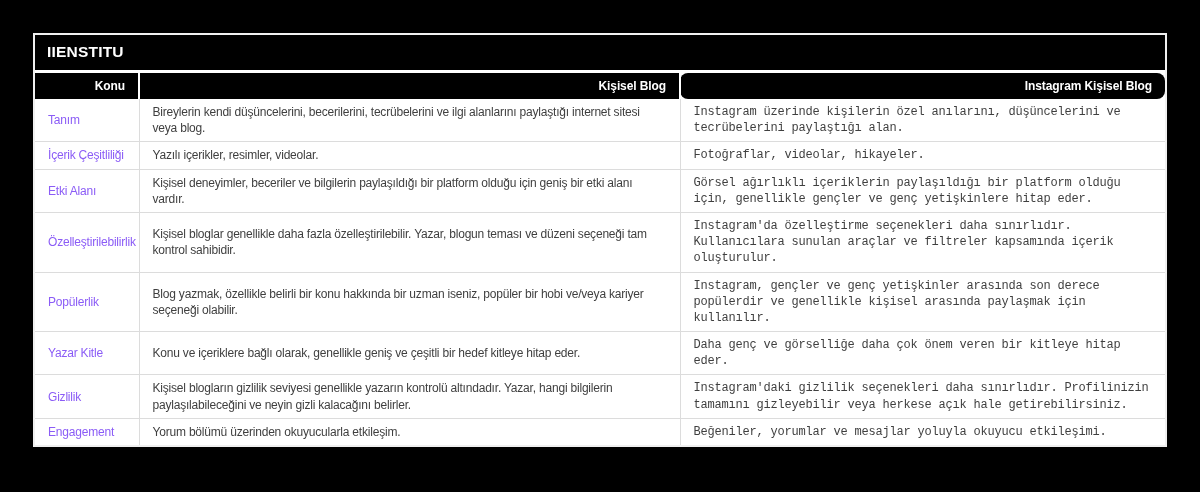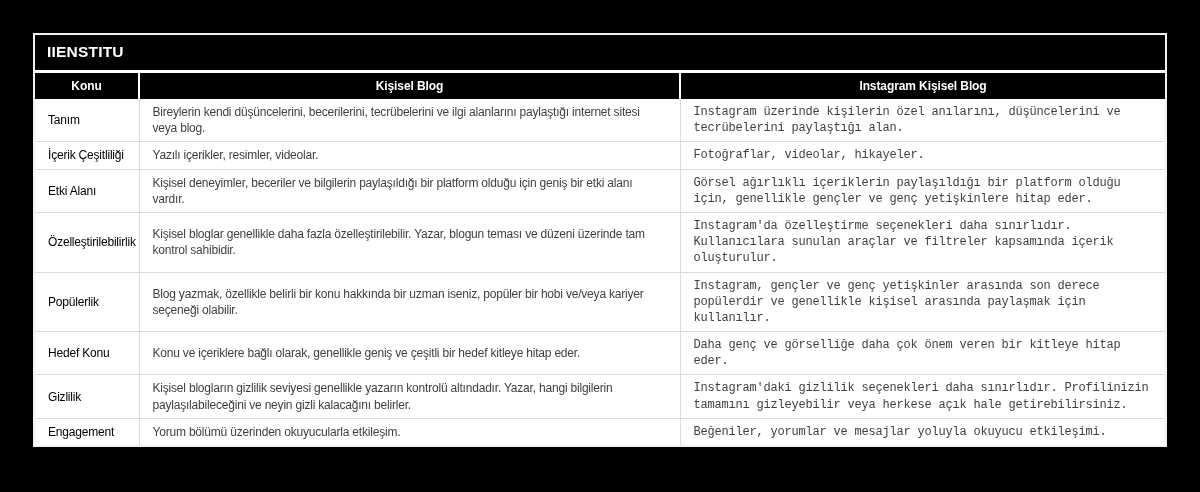--- a/index.html
+++ b/index.html
@@ -35,40 +35,40 @@
     table-layout: fixed;
   }
   col.c1 { width: 104px; }
   col.c2 { width: 541px; }
   col.c3 { width: auto; }
   thead th {
     background: #000000;
     color: #ffffff;
     font-size: 12px;
     font-weight: 700;
-    text-align: center;
+    text-align: right;
     padding: 6px 13px;
     border-right: 2px solid #ffffff;
     letter-spacing: -0.1px;
   }
-  thead th:last-child { border-right: none; }
+  thead th:last-child { border-right: none; border-radius: 8px; }
   tbody td {
     font-size: 12px;
     color: #3f3f3f;
     letter-spacing: -0.2px;
     line-height: 1.35;
     padding: 5px 13px;
     vertical-align: middle;
     border-top: 1px solid #dcdcdc;
     border-right: 1px solid #dcdcdc;
     background: #ffffff;
   }
   tbody td:last-child { border-right: none; font-family: Liberation Mono, monospace; }
   tbody tr:first-child td { border-top: none; }
-  td.label { color: #000000; }
+  td.label { color: #8b5cf6; }
 </style>
 </head>
 <body>
 
 <div class="card">
   <div class="titlebar">
     <span>IIENSTITU</span>
   </div>
   <table>
     <colgroup>
@@ -94,30 +94,30 @@
         <td>Yazılı içerikler, resimler, videolar.</td>
         <td>Fotoğraflar, videolar, hikayeler.</td>
       </tr>
       <tr>
         <td class="label">Etki Alanı</td>
         <td>Kişisel deneyimler, beceriler ve bilgilerin paylaşıldığı bir platform olduğu için geniş bir etki alanı vardır.</td>
         <td>Görsel ağırlıklı içeriklerin paylaşıldığı bir platform olduğu için, genellikle gençler ve genç yetişkinlere hitap eder.</td>
       </tr>
       <tr>
         <td class="label">Özelleştirilebilirlik</td>
-        <td>Kişisel bloglar genellikle daha fazla özelleştirilebilir. Yazar, blogun teması ve düzeni üzerinde tam kontrol sahibidir.</td>
+        <td>Kişisel bloglar genellikle daha fazla özelleştirilebilir. Yazar, blogun teması ve düzeni seçeneği tam kontrol sahibidir.</td>
         <td>Instagram'da özelleştirme seçenekleri daha sınırlıdır. Kullanıcılara sunulan araçlar ve filtreler kapsamında içerik oluşturulur.</td>
       </tr>
       <tr>
         <td class="label">Popülerlik</td>
         <td>Blog yazmak, özellikle belirli bir konu hakkında bir uzman iseniz, popüler bir hobi ve/veya kariyer seçeneği olabilir.</td>
         <td>Instagram, gençler ve genç yetişkinler arasında son derece popülerdir ve genellikle kişisel arasında paylaşmak için kullanılır.</td>
       </tr>
       <tr>
-        <td class="label">Hedef Konu</td>
+        <td class="label">Yazar Kitle</td>
         <td>Konu ve içeriklere bağlı olarak, genellikle geniş ve çeşitli bir hedef kitleye hitap eder.</td>
         <td>Daha genç ve görselliğe daha çok önem veren bir kitleye hitap eder.</td>
       </tr>
       <tr>
         <td class="label">Gizlilik</td>
         <td>Kişisel blogların gizlilik seviyesi genellikle yazarın kontrolü altındadır. Yazar, hangi bilgilerin paylaşılabileceğini ve neyin gizli kalacağını belirler.</td>
         <td>Instagram'daki gizlilik seçenekleri daha sınırlıdır. Profilinizin tamamını gizleyebilir veya herkese açık hale getirebilirsiniz.</td>
       </tr>
       <tr>
         <td class="label">Engagement</td>

